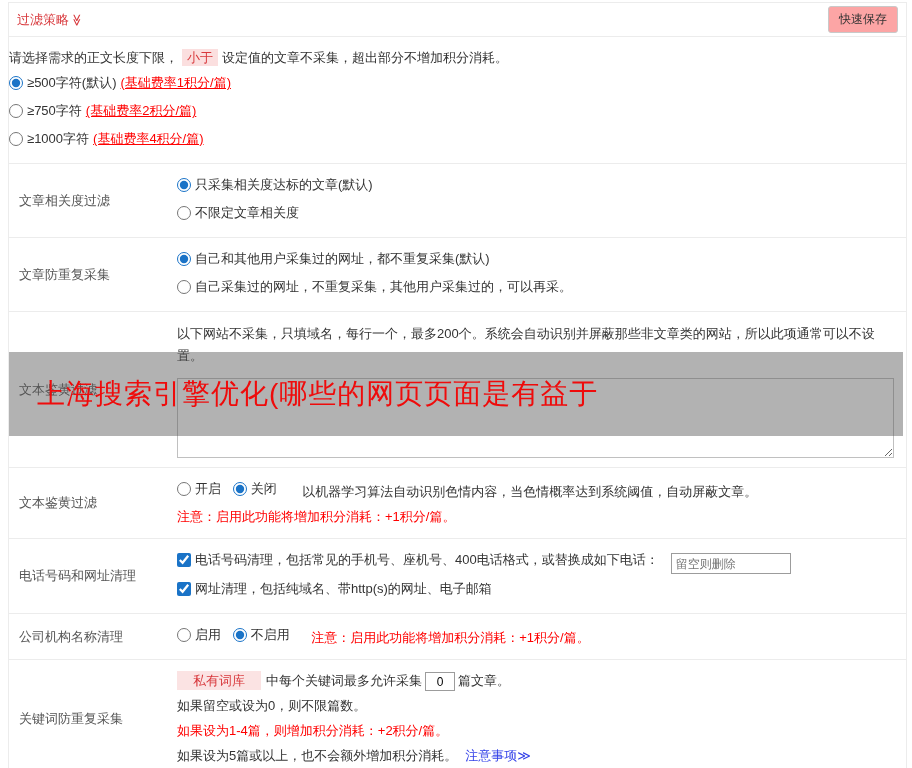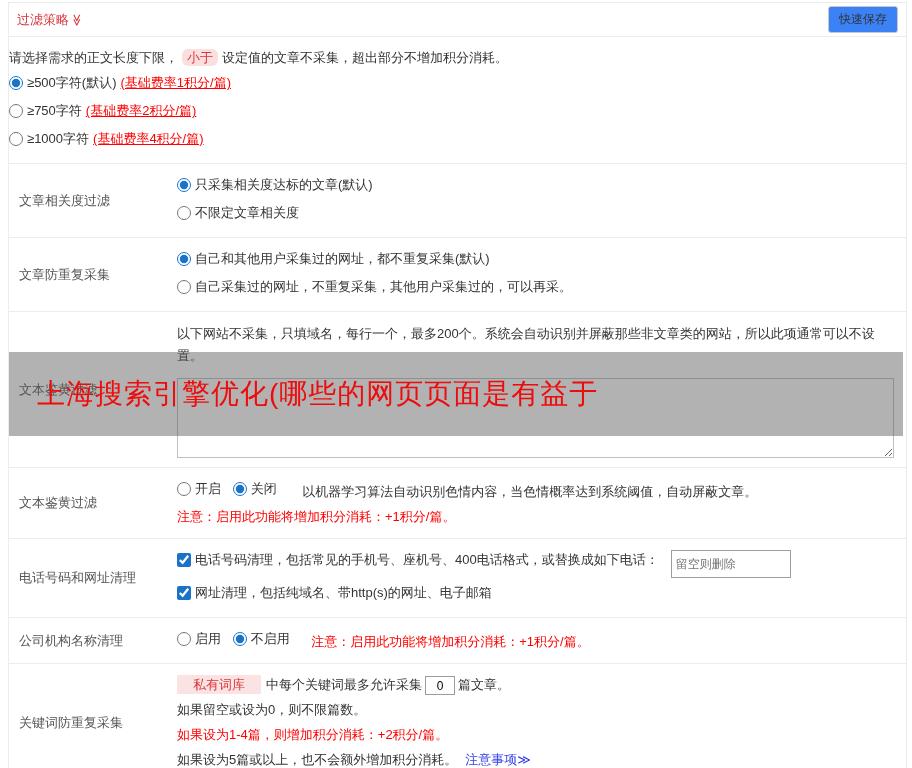--- a/index.html
+++ b/index.html
@@ -3,32 +3,32 @@
 <meta charset="utf-8">
 <style>
   * { box-sizing: border-box; }
   html,body { margin:0; padding:0; background:#fff; }
   body { font-family:"Liberation Sans","DejaVu Sans",sans-serif; font-size:13px; color:#333; }
   .page { position:relative; width:912px; height:768px; overflow:hidden; background:#fff; }
   .panel { margin:2px 5px 0 8px; border:1px solid #ececec; border-bottom:none; }
   .hdr { display:flex; justify-content:space-between; align-items:center; height:34px; padding:0 8px; border-bottom:1px solid #ececec; }
   .hdr-title { color:var(--title_red,#d8383c); font-size:13px; }
   .chev { display:inline-block; transform:rotate(90deg); font-size:12px; margin-left:2px; }
-  .save-btn { font-size:12px; padding:4px 10px; background:#3b82f6; border:1px solid #c9c9c9; border-radius:3px; color:#333; cursor:pointer; }
+  .save-btn { font-size:12px; padding:4px 10px; background:#fca5a5; border:1px solid #c9c9c9; border-radius:3px; color:#333; cursor:pointer; }
   .row { display:flex; border-bottom:1px solid #ececec; }
   .rlabel { flex:0 0 168px; padding:0 10px; display:flex; align-items:center; color:#555; }
   .rcontent { flex:1; padding:6px 8px 6px 0; }
   .line { margin:5px 0; line-height:20px; }
   .opt { display:inline-flex; align-items:center; margin-right:8px; cursor:pointer; }
   input[type=radio], input[type=checkbox] { accent-color:var(--accent_blue,#1a73c7); width:14px; height:14px; margin:0 4px 0 0; }
   .red { color:var(--note_red,#f00); }
   .red-u { color:var(--note_red,#f00); text-decoration:underline; margin-left:4px; }
-  .hl { color:var(--title_red,#e4393c); background:var(--highlight_bg,#fbdfdf); padding:1px 5px; margin:0 4px;border-radius:6px; }
+  .hl { color:var(--title_red,#e4393c); background:var(--highlight_bg,#fbdfdf); padding:1px 5px; margin:0 4px; }
   .badge { color:var(--title_red,#e4393c); background:var(--badge_bg,#fbe3e3); padding:2px 16px; margin-right:5px; }
-  .txt-input { height:28px; border:1px solid #9c9c9c; font-size:12px; padding:1px 4px; width:120px; vertical-align:middle; margin-left:4px; }
+  .txt-input { height:21px; border:1px solid #9c9c9c; font-size:12px; padding:1px 4px; width:120px; vertical-align:middle; margin-left:4px; }
   .num-input { width:30px; height:19px; border:1px solid #9c9c9c; text-align:center; font-size:12px; vertical-align:middle; margin:0 3px; }
   .link { color:var(--link_blue,#3341e8); cursor:pointer; margin-left:8px; }
   .desc2 { line-height:22px; }
   textarea.sites { width:calc(100% - 4px); height:80px; margin-top:6px; border:1px solid #c0c0c0; resize:both; font-family:inherit; }
   .overlay { position:absolute; left:9px; top:352px; width:894px; height:84px;
              background:rgba(85,85,85,0.45); display:flex; align-items:center; pointer-events:none; }
   .overlay-text { color:var(--overlay_text,#ef0b0b); font-size:28px; white-space:nowrap; padding-left:28px; letter-spacing:1px; }
   .inline-note { margin-left:10px; }
   .desc-after { margin-left:14px; }
 </style>

